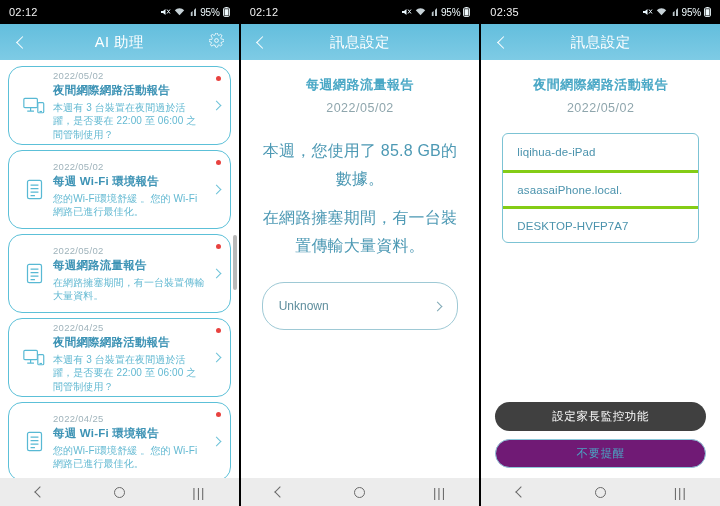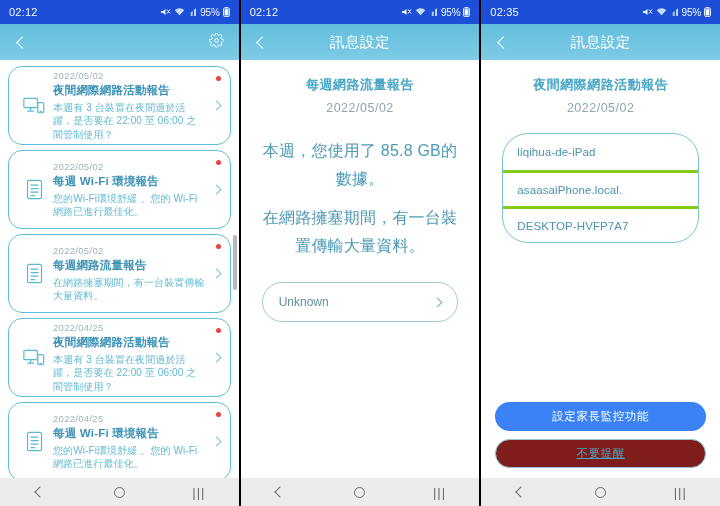--- a/index.html
+++ b/index.html
@@ -19,21 +19,21 @@
     width: 239px; height: 506px;
     background: #fff;
     display: flex; flex-direction: column;
     position: relative;
     overflow: hidden;
   }
 
   
   .statusbar {
     height: 24px;
-    background: #1d4ed8;
+    background: #000000;
     display: flex; align-items: center;
     padding: 0 9px;
     flex: 0 0 auto;
     gap: 29px;
   }
   .status-time {
     color: #ffffff; font-size: 11px; letter-spacing: .2px;
     opacity: .95;
   }
   .status-right {
@@ -132,31 +132,31 @@
   .detail-body {
     margin-top: 22px;
     color:#4d99b4; font-size: 16px; line-height: 1.75; letter-spacing:.2px;
   }
   .detail-body p + p { margin-top: 11px; }
 
   .pill-row {
     margin: 22px 5px 0 5px;
     border: 1.2px solid #9ec9d5;
     border-radius: 22px;
-    height: 40px;
+    height: 48px;
     display:flex; align-items:center;
     padding: 0 16px;
   }
   .pill-row-label { color:#5f8e9d; font-size: 12px; flex:1 1 auto; text-align:left; }
   .pill-row .chev-right { color:#7fa9b5; }
 
   .device-box {
     margin: 18px 5px 0 5px;
     border: 1.2px solid #7cc3d4;
-    border-radius: 26px;
+    border-radius: 6px;
     overflow: hidden;
     text-align: left;
   }
   .device-item {
     height: 36px;
     display:flex; align-items:center;
     padding: 0 14px;
     color:#4b93ad; font-size: 11.5px;
     letter-spacing:.1px;
   }
@@ -165,22 +165,22 @@
   .btn-stack {
     position:absolute; left:14px; right:14px; bottom: 10px;
   }
   .btn {
     height: 29px;
     border-radius: 16px;
     display:flex; align-items:center; justify-content:center;
     font-size: 11.5px; letter-spacing:.6px;
     margin-top: 8px;
   }
-  .btn-primary { background:#3b82f6; color:#ffffff; }
-  .btn-secondary { background:#7f1d1d; color:#4ba3c2; border:1.2px solid #8ec8da;text-decoration:underline; }
+  .btn-primary { background:#404040; color:#ffffff; }
+  .btn-secondary { background:#701a75; color:#4ba3c2; border:1.2px solid #8ec8da; }
 
   
   .navbar {
     height: 28px; flex: 0 0 auto;
     background: #ececec;
     display:flex; align-items:center; justify-content:space-around;
     color:#6a6a6a;
   }
   .nav-ico { display:flex; align-items:center; justify-content:center; width:40px; height:28px; }
   .nav-back {
@@ -231,20 +231,21 @@
               <rect x="1.6" y="2.2" width="3.8" height="6.2" fill="#f0fafd"></rect>
             </svg>
         </span>
       </span>
     </div>
 
     <div class="appbar">
       <div class="icon-btn">
           <span class="chev-back"></span>
         </div>
+      <div class="appbar-title">AI 助理</div>
       <div class="icon-btn right">
         <span>
           <svg width="15" height="15" viewBox="0 0 24 24" fill="none" stroke="#ffffff" stroke-width="1.6">
               <circle cx="12" cy="12" r="3"></circle>
               <path d="M19.4 15a1.6 1.6 0 00.3 1.8l.1.1a2 2 0 11-2.8 2.8l-.1-.1a1.6 1.6 0 00-1.8-.3 1.6 1.6 0 00-1 1.5V21a2 2 0 11-4 0v-.1A1.6 1.6 0 008 19.4a1.6 1.6 0 00-1.8.3l-.1.1a2 2 0 11-2.8-2.8l.1-.1a1.6 1.6 0 00.3-1.8 1.6 1.6 0 00-1.5-1H2a2 2 0 110-4h.1A1.6 1.6 0 004.6 8a1.6 1.6 0 00-.3-1.8l-.1-.1a2 2 0 112.8-2.8l.1.1a1.6 1.6 0 001.8.3H9a1.6 1.6 0 001-1.5V2a2 2 0 114 0v.1a1.6 1.6 0 001 1.5 1.6 1.6 0 001.8-.3l.1-.1a2 2 0 112.8 2.8l-.1.1a1.6 1.6 0 00-.3 1.8V9a1.6 1.6 0 001.5 1H22a2 2 0 110 4h-.1a1.6 1.6 0 00-1.5 1z"></path>
             </svg>
         </span>
       </div>
     </div>
 

